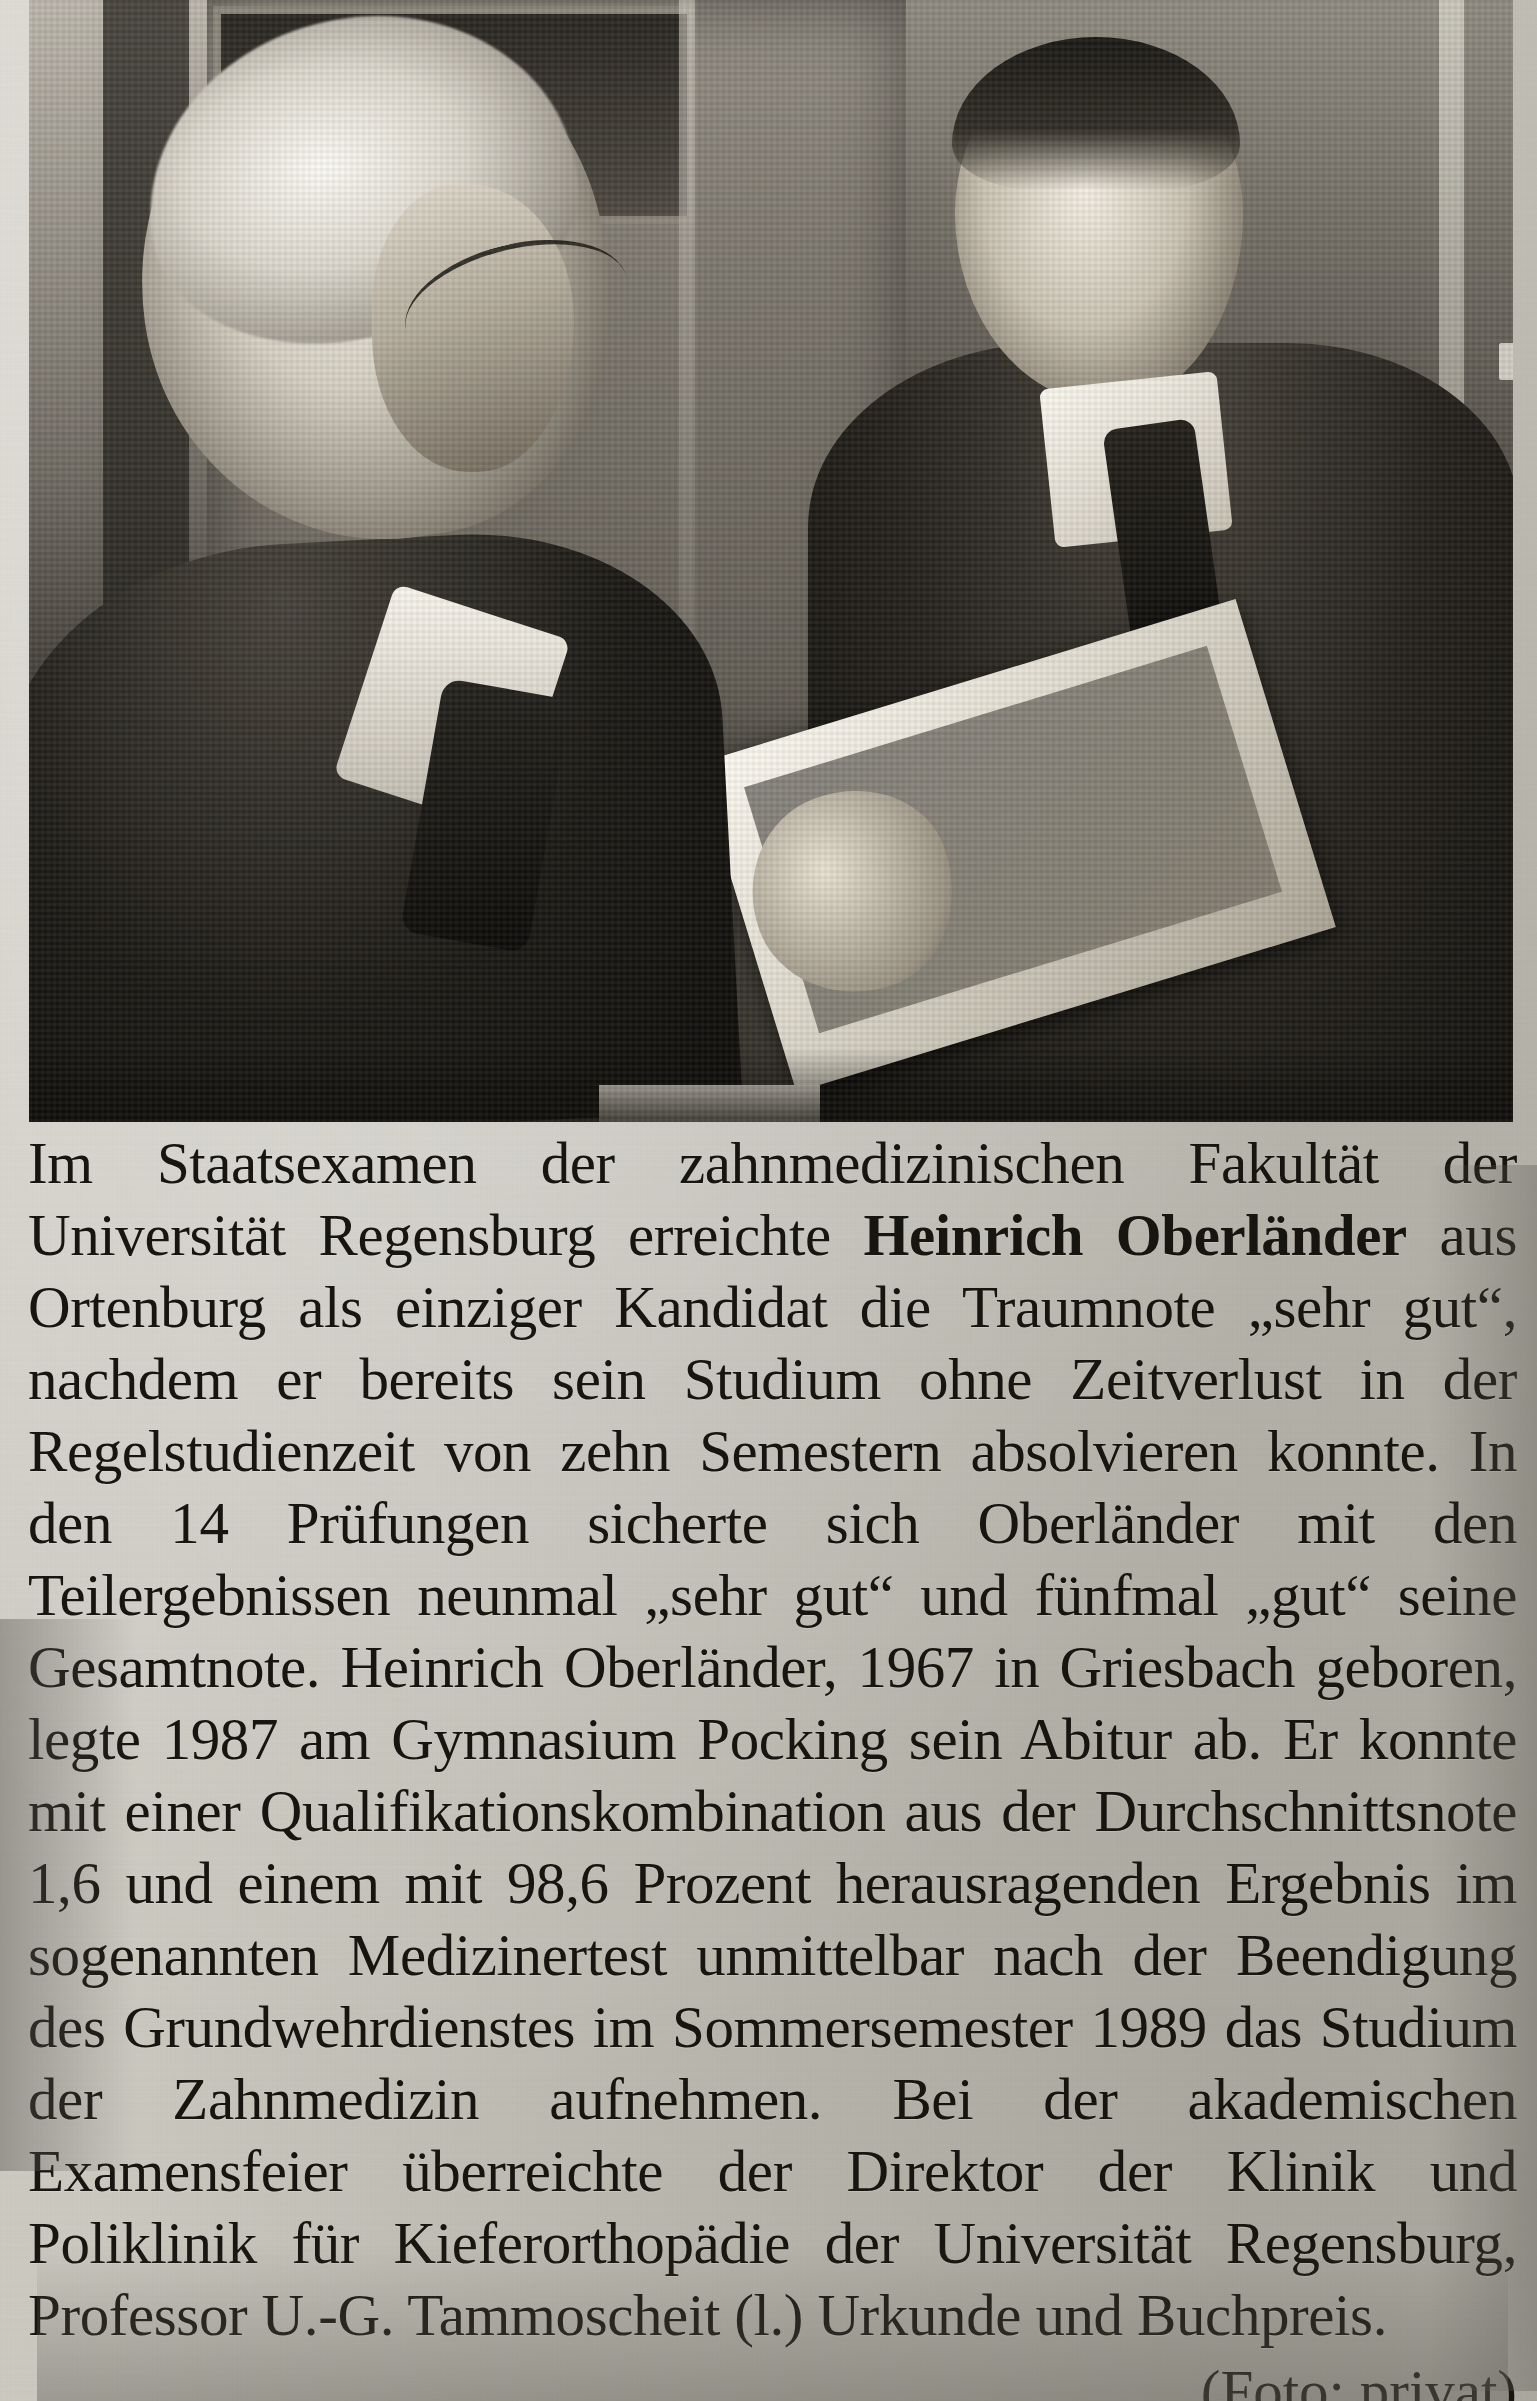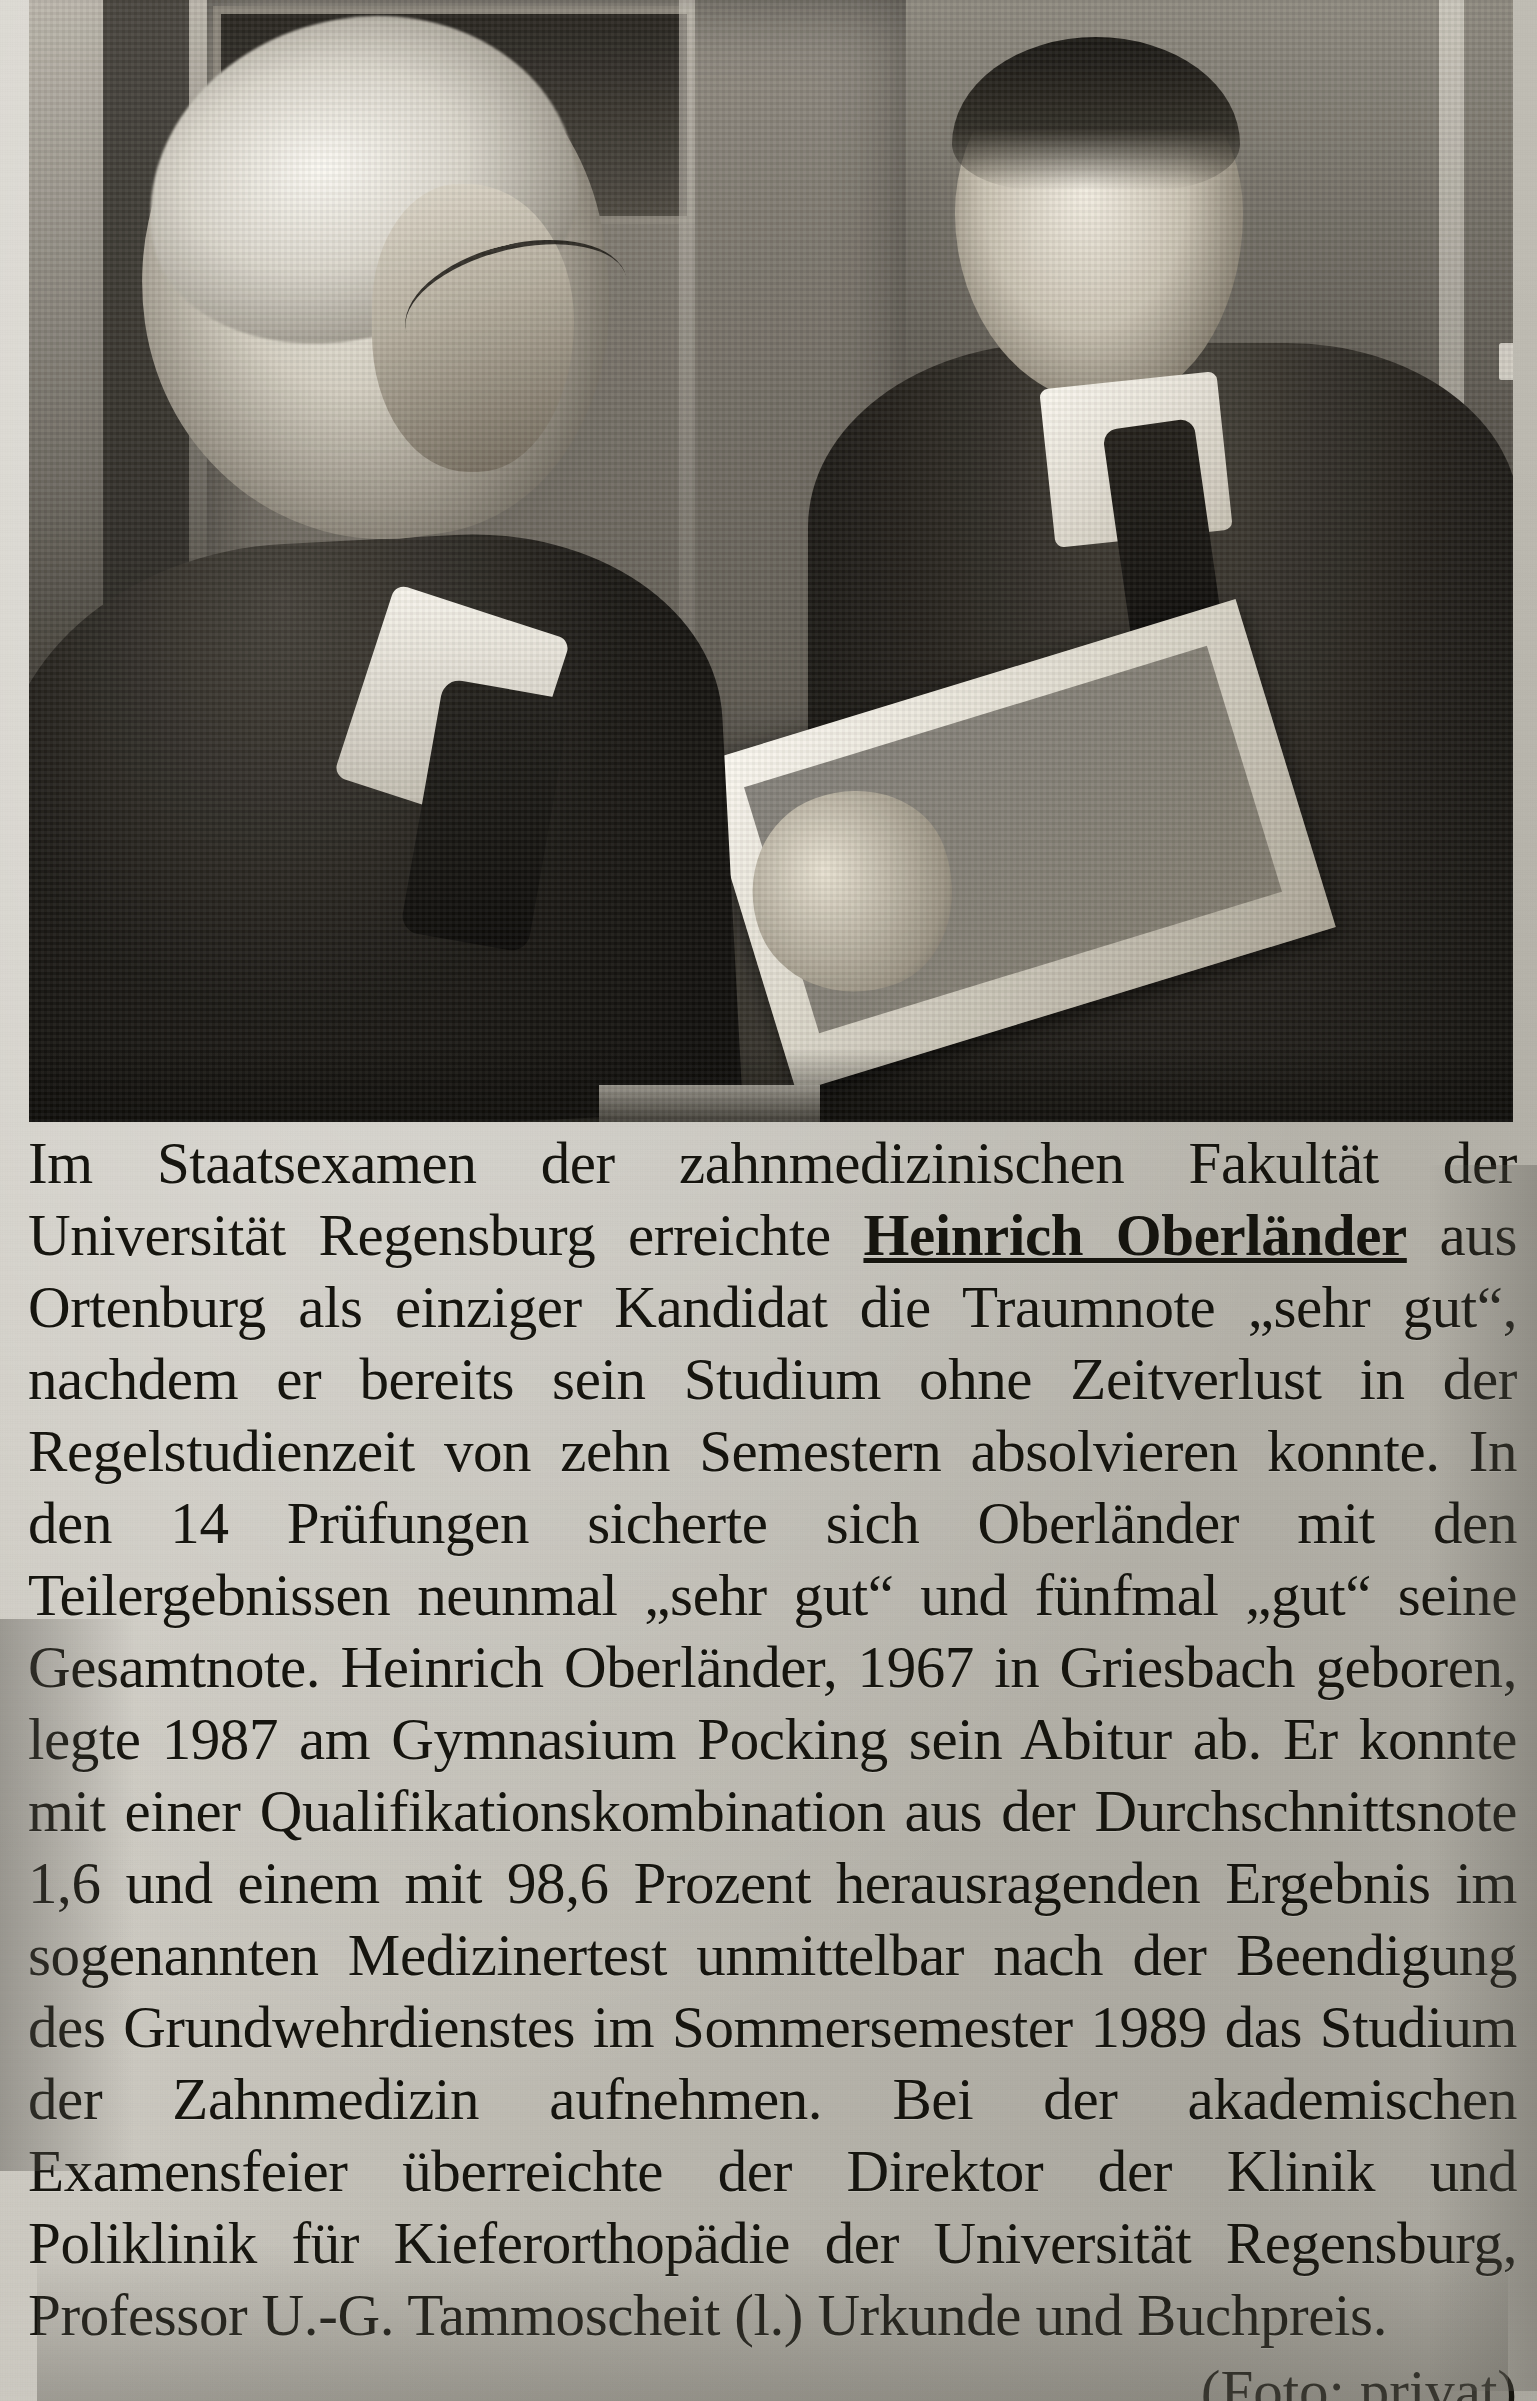--- a/index.html
+++ b/index.html
@@ -205,21 +205,21 @@
     margin: 0;
     font-family: "Liberation Serif", serif;
     font-size: 59px;
     line-height: 72px;
     color: #16150f;
     text-align: justify;
     text-justify: inter-word;
     letter-spacing: -0.4px;
     text-shadow: 0 0.6px 0 rgba(255,255,255,.18);
   }
-  .article b { font-weight: 700; text-decoration: underline; }
+  .article b { font-weight: 700; }
   .credit {
     margin-top: 3.7px;
     text-align: right;
     font-family: "Liberation Serif", serif;
     font-size: 59px;
     line-height: 72px;
     color: #16150f;
   }
   .smudge1 {
     position: absolute; left: 0; top: 1619px; width: 135px; height: 552px;

